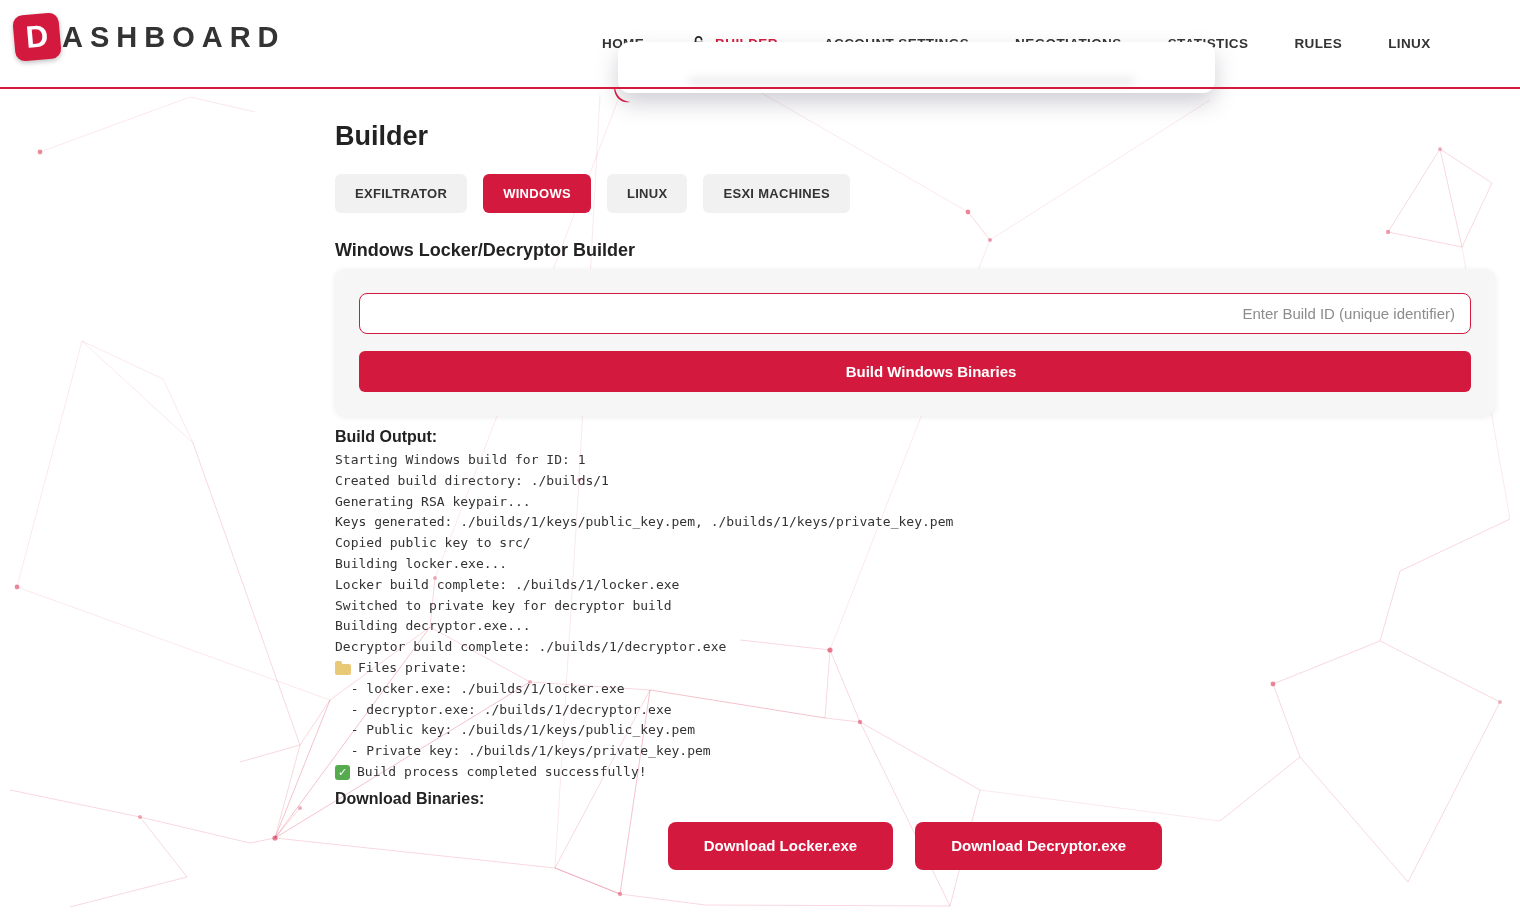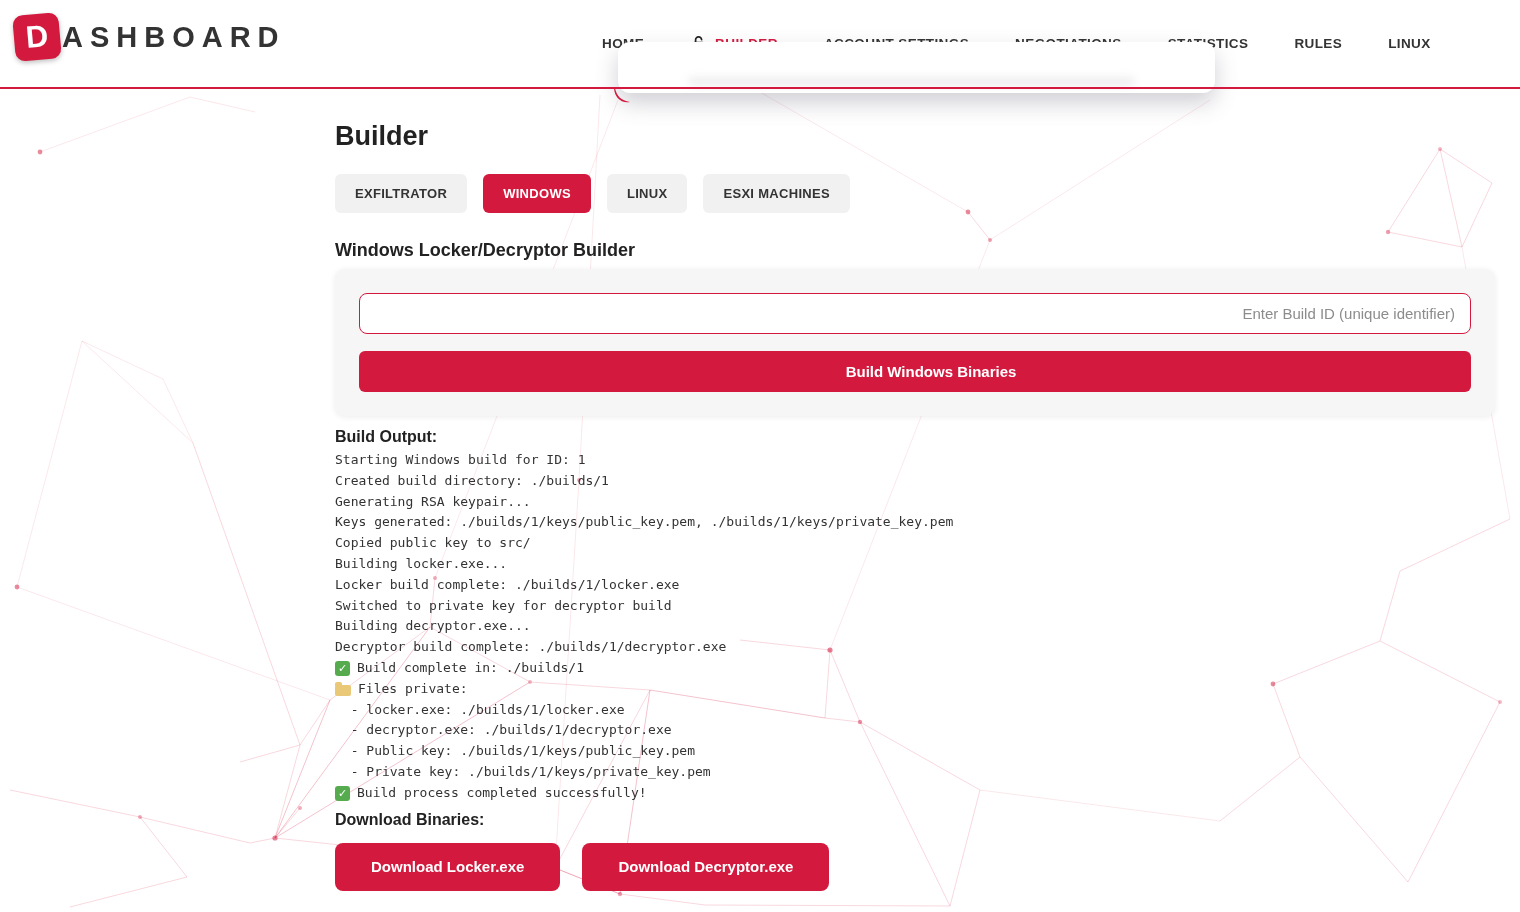--- a/index.html
+++ b/index.html
@@ -122,21 +122,21 @@
   }
   .ic.folder{
     width:16px;height:11px;background:var(--folder-yellow);
     border-radius:2px;position:relative;margin-top:3px;
   }
   .ic.folder::before{
     content:"";position:absolute;top:-3px;left:0;width:7px;height:4px;
     background:var(--folder-yellow);border-radius:2px 2px 0 0;
   }
   .dl-heading{font-size:16px;font-weight:bold;color:#222;margin-top:7px;}
-  .dl-row{display:flex;gap:22px;margin-top:14px;}
+  .dl-row{display:flex;gap:22px;margin-top:14px;justify-content:center;}
   .dl-btn{
     background:var(--accent);color:#fff;border:none;border-radius:8px;
     height:48px;padding:0 36px;
     font-family:"Liberation Sans",sans-serif;
     font-size:15px;font-weight:bold;cursor:pointer;white-space:nowrap;
   }
 </style>
 </head>
 <body>
 
@@ -242,24 +242,20 @@
     <div class="log-line">
         <span class="t">Switched to private key for decryptor build</span>
       </div>
     <div class="log-line">
         <span class="t">Building decryptor.exe...</span>
       </div>
     <div class="log-line">
         <span class="t">Decryptor build complete: ./builds/1/decryptor.exe</span>
       </div>
     <div class="log-line">
-        <span class="ic check"></span>
-        <span class="t">Build complete in: ./builds/1</span>
-      </div>
-    <div class="log-line">
         <span class="ic folder"></span>
         <span class="t">Files private:</span>
       </div>
     <div class="log-line">
         <span class="t">  - locker.exe: ./builds/1/locker.exe</span>
       </div>
     <div class="log-line">
         <span class="t">  - decryptor.exe: ./builds/1/decryptor.exe</span>
       </div>
     <div class="log-line">

